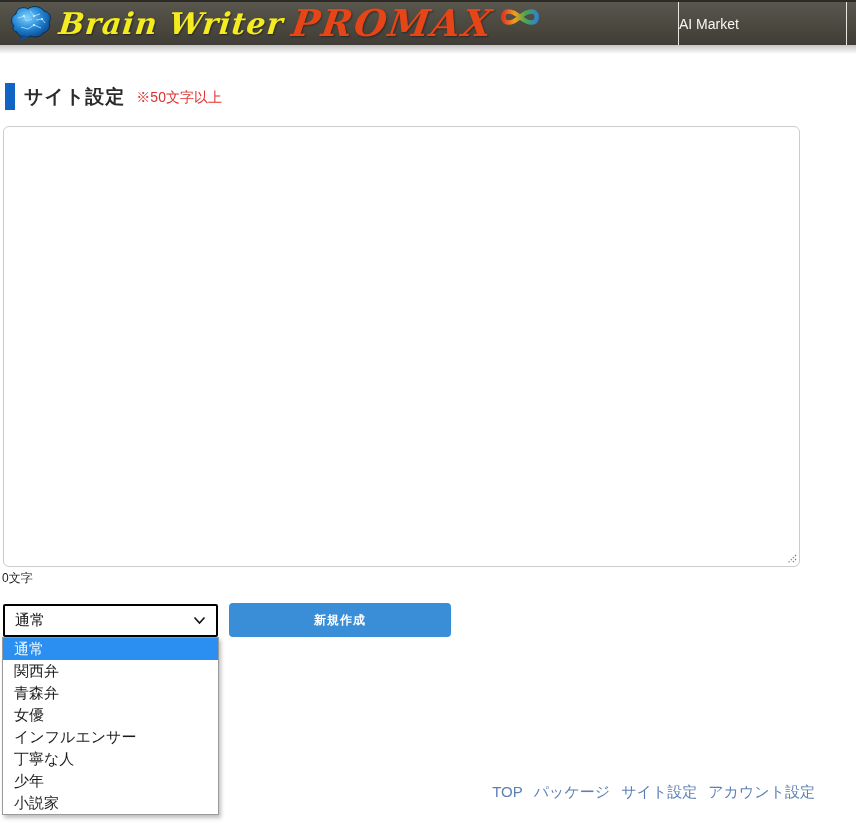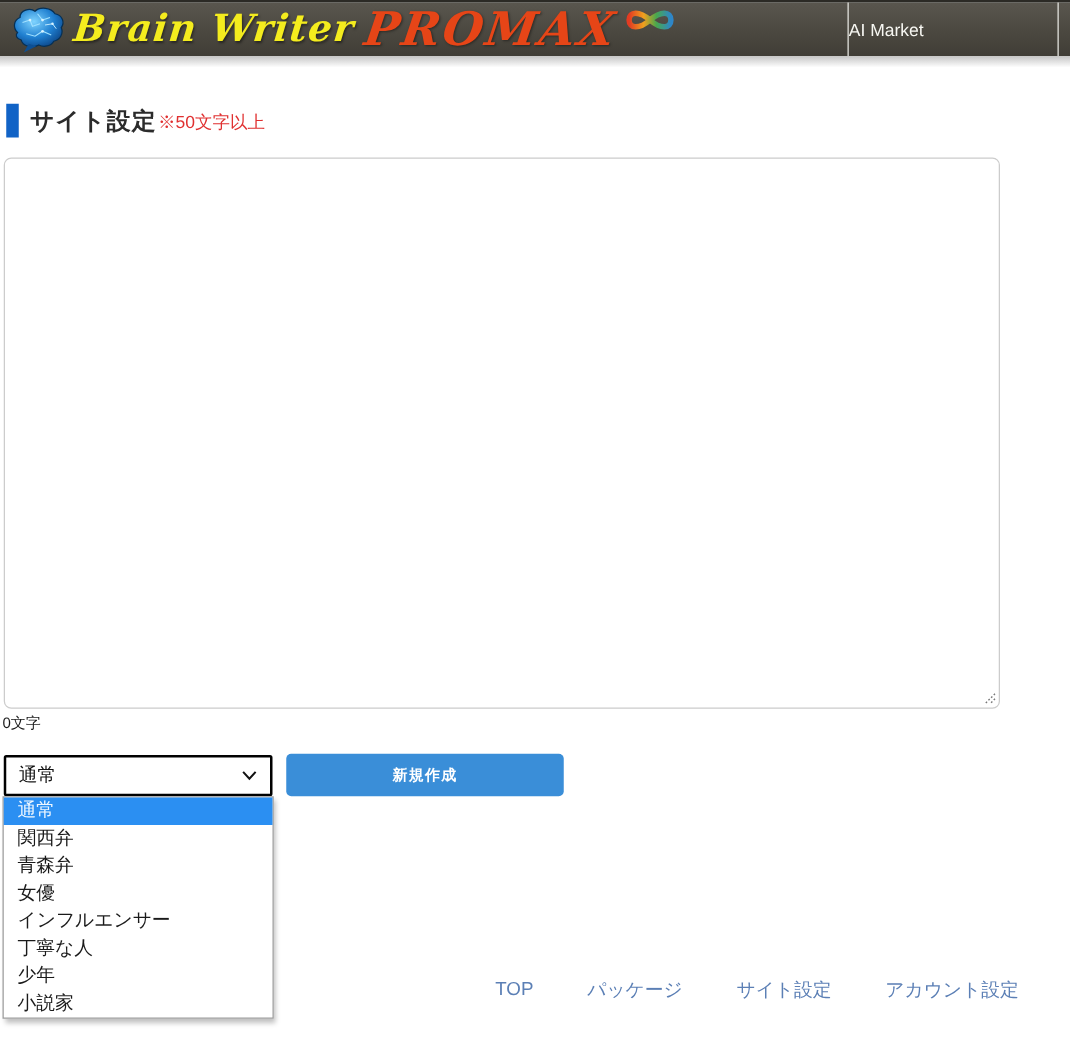--- a/index.html
+++ b/index.html
@@ -40,21 +40,21 @@
     position:absolute; left:678px; top:0; width:167px; height:43px;
     border-left:1px solid #e7e7e2; border-right:1px solid #e7e7e2;
     display:flex; align-items:center; justify-content:flex-start;
     color:#f7f7f2; font-size:14px; cursor:pointer;
   }
 
   
   .section-head { position:absolute; left:5px; top:83px; display:flex; align-items:center; }
   .accent-bar { width:10px; height:27px; background:#1163c6; margin-right:9px; }
   .section-title { font-size:19px; font-weight:bold; color:#2b2b2b; letter-spacing:1px; }
-  .section-note { font-size:14px; color:#e03030; margin-left:1px; padding-top:3px; }
+  .section-note { font-size:14px; color:#e03030; margin-left:11px; padding-top:3px; }
 
   
   .text-input {
     position:absolute; left:3px; top:126px; width:797px; height:441px;
     box-sizing:border-box; border:1px solid #cccccc; border-radius:6px;
     resize:none; outline:none; font-family:"Liberation Sans", sans-serif;
     font-size:15px; padding:8px; color:#222; background:#fff;
   }
   .resize-handle { position:absolute; left:786px; top:553px; pointer-events:none; }
 
@@ -85,21 +85,21 @@
     font-size:15px; color:#1a1a1a; cursor:pointer; white-space:nowrap;
     overflow:hidden;
   }
   .dd-item.selected { background:#2b8ff2; color:#eef7ff; }
 
   
   .footer-nav {
     position:absolute; top:783px; right:41px;
     display:flex; gap:11px; font-size:15px;
   }
-  .footer-link { color:#5b7fb5; text-decoration:none; white-space:nowrap; cursor:pointer;margin-left:32px; }
+  .footer-link { color:#5b7fb5; text-decoration:none; white-space:nowrap; cursor:pointer; }
 </style>
 </head>
 <body>
 
 <div class="page">
 
   <div class="header">
     <div class="brand">
       <svg class="brain-logo" viewBox="0 0 46 40" xmlns="http://www.w3.org/2000/svg">
         <defs>

